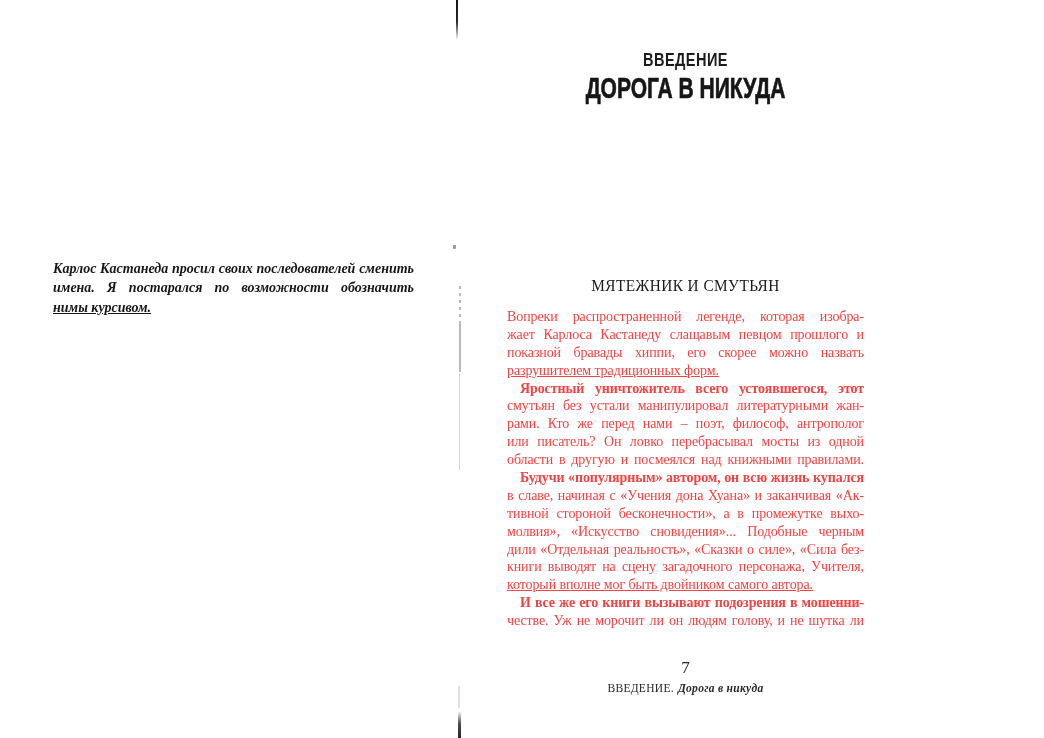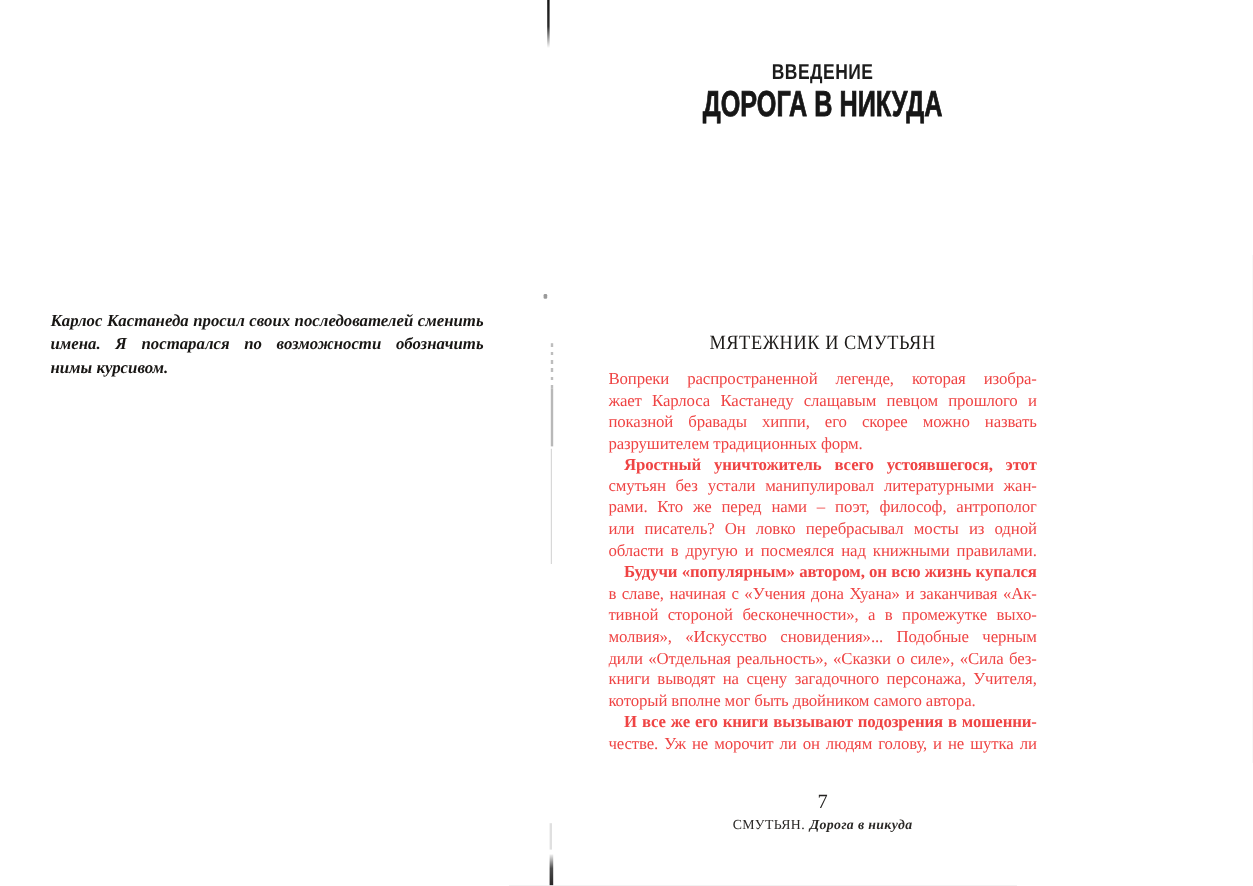--- a/index.html
+++ b/index.html
@@ -25,21 +25,21 @@
     position:absolute; left:459px; top:286px; width:2px; height:38px;
     background:repeating-linear-gradient(to bottom, #bdbdbd 0 3px, rgba(255,255,255,0) 3px 7px);
   }
   .gutter-mark-b { position:absolute; left:459px; top:324px; width:2px; height:48px; background:#b8b8b8; }
   .gutter-mark-c { position:absolute; left:459px; top:374px; width:1px; height:96px; background:#d8d8d8; }
   .gutter-mark-d { position:absolute; left:458px; top:686px; width:2px; height:22px; background:#e0e0e0; }
   .gutter-speck { position:absolute; left:453px; top:245px; width:3px; height:4px; background:#9a9a9a; border-radius:1px; }
 
   
   .epigraph {
-    position:absolute; left:42px; top:259px; width:361px;
+    position:absolute; left:53px; top:259px; width:361px;
     font-size:14px; line-height:19.4px;
     font-weight:bold; font-style:italic;
     color:#181614;
   }
 
   
   .kicker {
     position:absolute; left:507px; top:50px; width:357px;
     text-align:center;
     font-family:"Liberation Sans", sans-serif;
@@ -67,21 +67,21 @@
   }
   .body-text {
     position:absolute; left:507px; top:308px; width:357px;
     font-size:14px; line-height:17.9px; letter-spacing:-0.1px;
     color:#ef4444;
   }
 
   
   .tline { text-align:justify; text-align-last:justify; height:17.9px; overflow:hidden; }
   .epigraph .tline { height:19.4px; }
-  .tline.last { text-align:right; text-align-last:left; }
+  .tline.last { text-align:right; text-align-last:left;text-decoration:underline; }
   .tline.indent { text-indent:13px;font-weight:bold; }
 
   .page-number {
     position:absolute; left:507px; top:658px; width:357px;
     text-align:center; font-size:17px; color:#242220;
   }
   .running-footer {
     position:absolute; left:507px; top:682px; width:357px;
     text-align:center; font-size:11.5px; color:#2a2826;
     letter-spacing:0.3px;
@@ -128,17 +128,17 @@
         <div class="tline">тивной стороной бесконечности», а в промежутке выхо-</div>
         <div class="tline">молвия», «Искусство сновидения»... Подобные черным</div>
         <div class="tline">дили «Отдельная реальность», «Сказки о силе», «Сила без-</div>
         <div class="tline">книги выводят на сцену загадочного персонажа, Учителя,</div>
         <div class="tline last">который вполне мог быть двойником самого автора.</div>
         <div class="tline indent">И все же его книги вызывают подозрения в мошенни-</div>
         <div class="tline">честве. Уж не морочит ли он людям голову, и не шутка ли</div>
       </div>
     <div class="page-number">7</div>
     <div class="running-footer">
-      <span>СМУТЬЯН.</span><span class="footer-italic">Дорога в никуда</span>
+      <span>ВВЕДЕНИЕ.</span><span class="footer-italic">Дорога в никуда</span>
     </div>
   </div>
 
 </div>
 
 </body></html>

